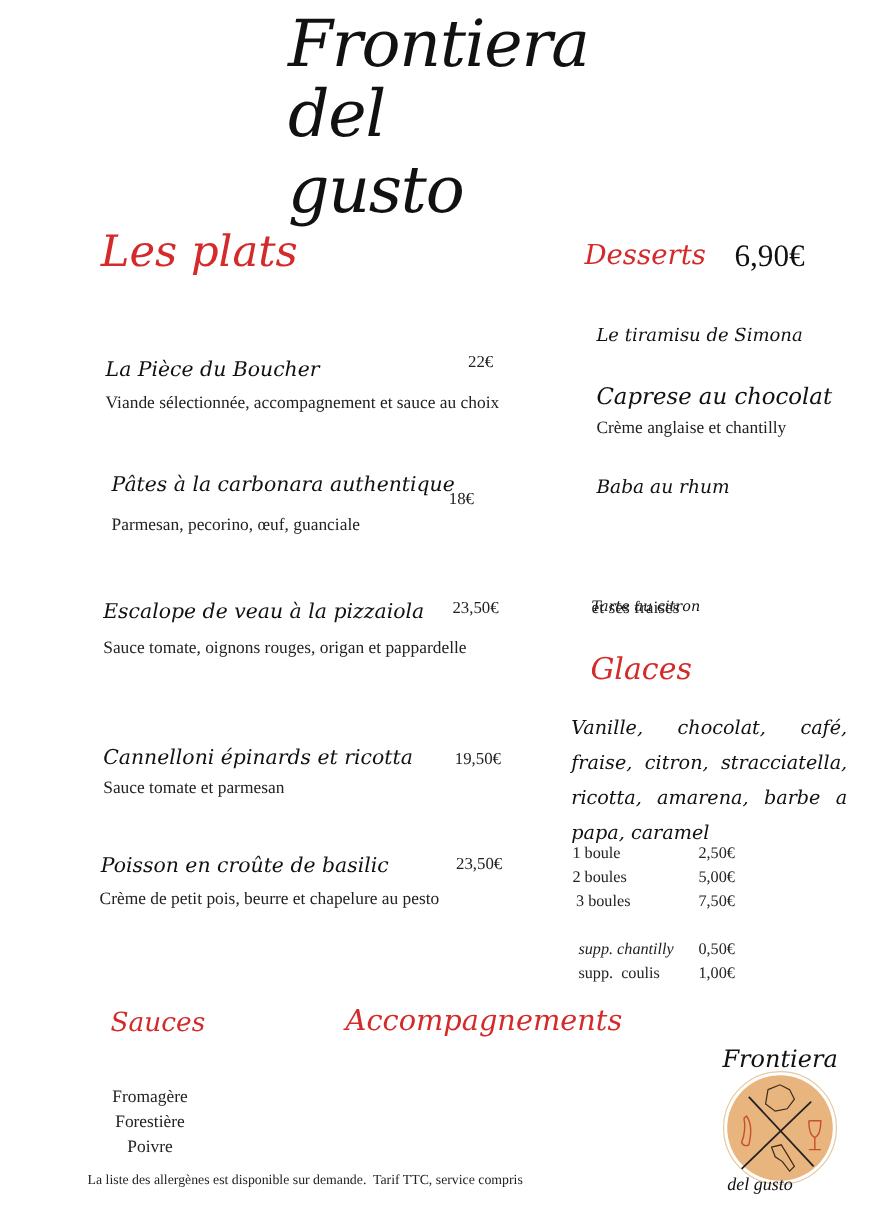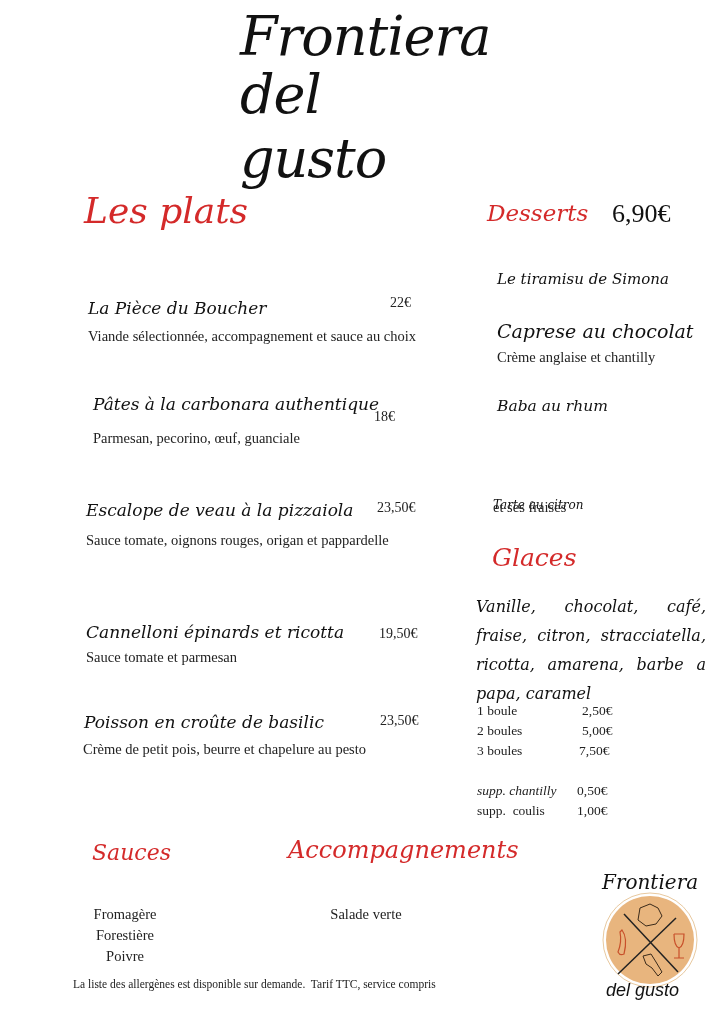--- a/index.html
+++ b/index.html
@@ -10,21 +10,21 @@
     .brand-title { left: 240px; top: 8px; width: 260px; text-align: left; font-size: 54px; line-height: 58px; color: #111; font-family: "DejaVu Serif", serif; font-style: italic; font-weight: 300; letter-spacing: -1px; }
     .brand-title span { display:block; }
 
     .section-title { font-family: "DejaVu Serif", serif; font-style: italic; }
 
     .dish-name { font-family: "DejaVu Serif", serif; font-style: italic; font-size: 17px; color: #111; white-space: nowrap; }
     .dish-desc { font-family: "Liberation Serif", serif; font-size: 14.5px; color: #222; white-space: nowrap; }
     .price { font-family: "Liberation Serif", serif; font-size: 14px; color: #222; white-space: nowrap; }
 
     .glaces-text { font-family: "DejaVu Serif", serif; font-style: italic; font-size: 16px; line-height: 29px; color: #111; text-align: justify; text-align-last: left; width: 230px; }
-    .row { display: flex; font-family: "Liberation Serif", serif; font-size: 13.5px; color: #222; line-height: 20px; }
+    .row { display: flex; font-family: "Liberation Serif", serif; font-size: 13.5px; color: #222; line-height: 20px; justify-content: flex-end; }
 
     .centered { text-align: center; font-family: "Liberation Serif", serif; font-size: 14.5px; color: #222; line-height: 21px; margin-top: 13px; }
     .footer { font-family: "Liberation Serif", serif; font-size: 11.5px; color: #222; white-space: nowrap; }
   </style>
 </head>
 <body>
 
 <div class="abs brand-title">
   <span>Frontiera del</span>
   <span style="margin-top:6px;">gusto</span>
@@ -101,36 +101,35 @@
 
 <div class="abs section-title red" style="left:92px; top:840px; font-size:22px;">Sauces</div>
 <div class="abs centered" style="left:70px; top:891px; width:110px;">
   <div>Fromagère</div>
   <div>Forestière</div>
   <div>Poivre</div>
 </div>
 
 <div class="abs section-title red" style="left:288px; top:836px; font-size:24px;">Accompagnements</div>
 <div class="abs centered" style="left:200px; top:891px; width:332px;">
-  <div>Salade verte</div>
 </div>
 
 <div class="abs" style="left:588px; top:860px; width:130px; height:160px;">
   <svg width="130" height="160" viewBox="0 0 130 160">
     <circle cx="62" cy="80" r="44" fill="#e8b57e"></circle>
     <circle cx="62" cy="80" r="47" fill="none" stroke="#e8c9a0" stroke-width="1"></circle>
 
     <path d="M52 48 L62 44 L70 48 L74 56 L68 64 L58 66 L50 60 Z" fill="none" stroke="#3a2a1a" stroke-width="1"></path>
 
     <path d="M55 96 L63 94 L68 102 L74 112 L70 116 L64 108 L58 104 Z" fill="none" stroke="#3a2a1a" stroke-width="1"></path>
 
     <line x1="36" y1="54" x2="90" y2="112" stroke="#222" stroke-width="1.5"></line>
     <line x1="88" y1="58" x2="30" y2="114" stroke="#222" stroke-width="1.5"></line>
 
     <path d="M34 70 Q40 78 36 94 Q32 96 30 92 Q34 82 32 72 Z" fill="none" stroke="#c8502a" stroke-width="1.2"></path>
 
     <path d="M86 74 L96 74 Q96 86 91 88 L91 98 M86 98 L96 98 M86 74 Q86 86 91 88" fill="none" stroke="#c8502a" stroke-width="1.2"></path>
   </svg>
   <div class="abs" style="left:14px; top:10px; font-family:'DejaVu Serif', serif; font-style:italic; font-size:20px; color:#111;">Frontiera</div>
-  <div class="abs" style="left:18px; top:120px; font-family:Liberation Sans, sans-serif; font-style:italic; font-size:18px; color:#111; white-space:nowrap;">del gusto</div>
+  <div class="abs" style="left:18px; top:120px; font-family:Liberation Serif, serif; font-style:italic; font-size:15px; color:#111; white-space:nowrap;">del gusto</div>
 </div>
 
 <div class="abs footer" style="left:73px; top:978px; white-space:pre;">La liste des allergènes est disponible sur demande.  Tarif TTC, service compris</div>
 
 </body></html>

